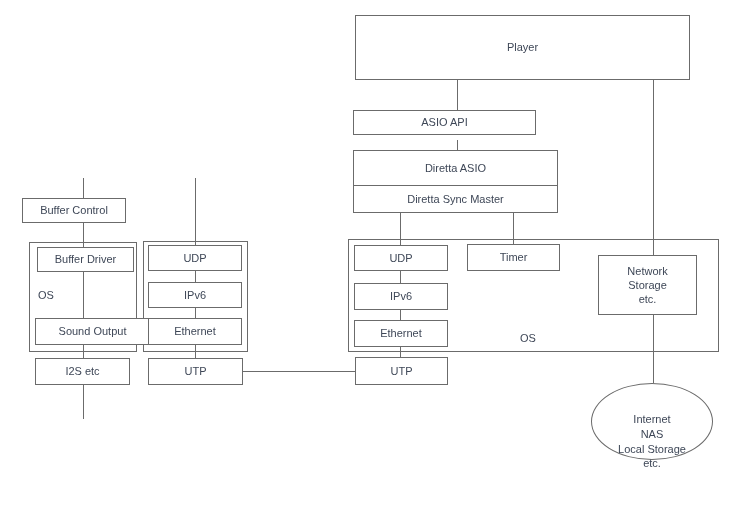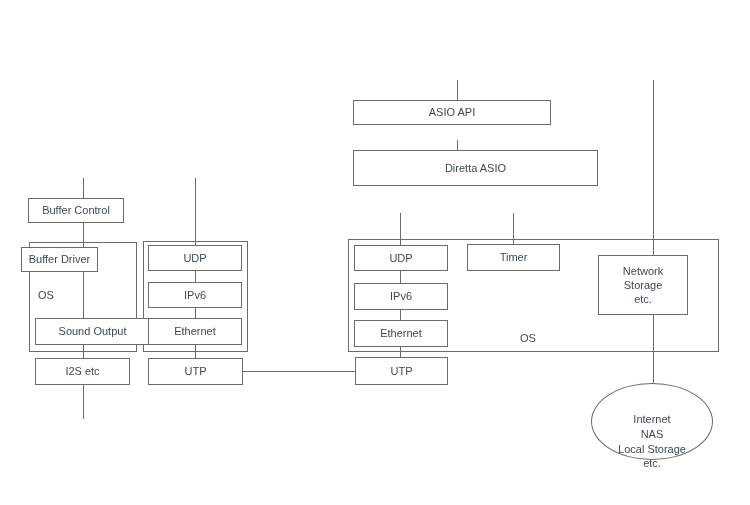--- a/index.html
+++ b/index.html
@@ -49,28 +49,28 @@
     text-align:center;z-index:2;box-sizing:border-box;line-height:1.35;
   }
   .ellipse span{white-space:pre-line;margin-top:40px;}
 </style>
 </head>
 <body>
 
 <div id="stage">
 
 
-  <div class="box" style="left:28px;top:198px;width:96px;height:25px">
+  <div class="box" style="left:22px;top:198px;width:104px;height:25px">
     <span>Buffer Control</span>
   </div>
 
   <div class="container" style="left:29px;top:242px;width:108px;height:110px"></div>
   <div class="lbl" style="left:38px;top:289px">OS</div>
 
-  <div class="box" style="left:21px;top:247px;width:77px;height:25px">
+  <div class="box" style="left:37px;top:247px;width:97px;height:25px">
     <span>Buffer Driver</span>
   </div>
 
   <div class="box" style="left:35px;top:318px;width:115px;height:27px">
     <span>Sound Output</span>
   </div>
 
   <div class="box" style="left:35px;top:358px;width:95px;height:27px">
     <span>I2S etc</span>
   </div>
@@ -87,50 +87,56 @@
   </div>
 
   <div class="box" style="left:148px;top:318px;width:94px;height:27px">
     <span>Ethernet</span>
   </div>
 
   <div class="box" style="left:148px;top:358px;width:95px;height:27px">
     <span>UTP</span>
   </div>
 
+  <div class="box" style="left:355px;top:15px;width:335px;height:65px">
+    <span>Player</span>
+  </div>
 
-  <div class="box" style="left:353px;top:100px;width:198px;height:25px">
+  <div class="box" style="left:353px;top:110px;width:183px;height:25px">
     <span>ASIO API</span>
   </div>
 
-  <div class="box" style="left:353px;top:150px;width:245px;height:36px">
+  <div class="box" style="left:353px;top:150px;width:205px;height:36px">
     <span>Diretta ASIO</span>
   </div>
 
+  <div class="box" style="left:353px;top:185px;width:205px;height:28px">
+    <span>Diretta Sync Master</span>
+  </div>
 
   <div class="container" style="left:348px;top:239px;width:371px;height:113px"></div>
   <div class="lbl" style="left:520px;top:332px">OS</div>
 
   <div class="box" style="left:354px;top:245px;width:94px;height:26px">
     <span>UDP</span>
   </div>
 
   <div class="box" style="left:354px;top:283px;width:94px;height:27px">
     <span>IPv6</span>
   </div>
 
   <div class="box" style="left:354px;top:320px;width:94px;height:27px">
     <span>Ethernet</span>
   </div>
 
   <div class="box" style="left:467px;top:244px;width:93px;height:27px">
     <span>Timer</span>
   </div>
 
-  <div class="box" style="left:598px;top:255px;width:90px;height:60px;z-index:3">
+  <div class="box" style="left:598px;top:255px;width:99px;height:60px;z-index:3">
     <span>Network
 Storage
 etc.</span>
   </div>
 
   <div class="box" style="left:355px;top:357px;width:93px;height:28px">
     <span>UTP</span>
   </div>
 
   <div class="ellipse" style="left:591px;top:383px;width:122px;height:77px">

